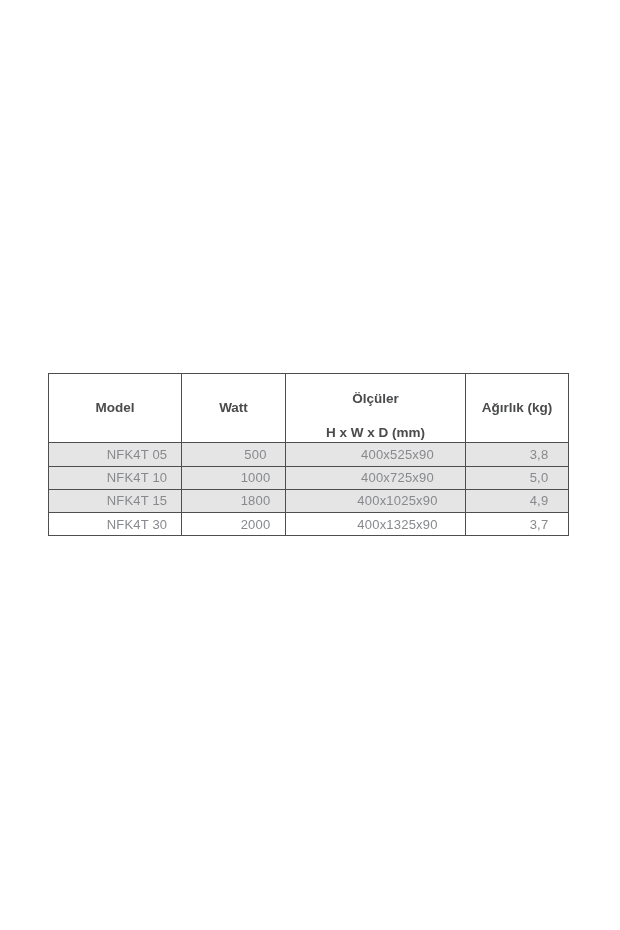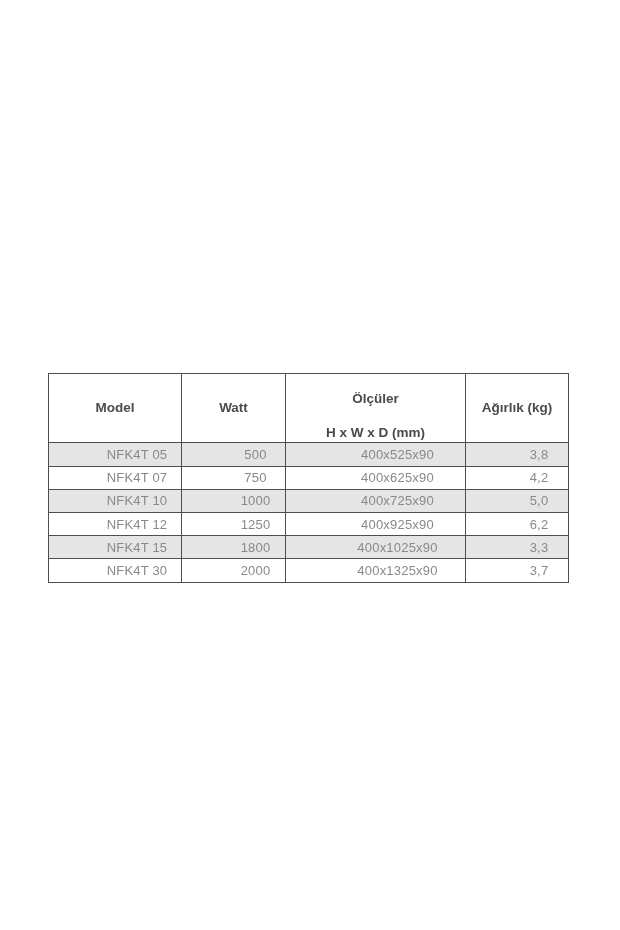--- a/index.html
+++ b/index.html
@@ -79,43 +79,31 @@
         <th>Ağırlık (kg)</th>
       </tr>
     </thead>
     <tbody>
         <tr class="shaded">
           <td>NFK4T 05</td>
           <td>500</td>
           <td>400x525x90</td>
           <td>3,8</td>
         </tr>
-        <tr>
-          <td>NFK4T 07</td>
-          <td>750</td>
-          <td>400x625x90</td>
-          <td>4,2</td>
-        </tr>
         <tr class="shaded">
           <td>NFK4T 10</td>
           <td>1000</td>
           <td>400x725x90</td>
           <td>5,0</td>
         </tr>
-        <tr>
-          <td>NFK4T 12</td>
-          <td>1250</td>
-          <td>400x925x90</td>
-          <td>6,2</td>
-        </tr>
         <tr class="shaded">
           <td>NFK4T 15</td>
           <td>1800</td>
           <td>400x1025x90</td>
-          <td>3,3</td>
+          <td>4,9</td>
         </tr>
         <tr>
           <td>NFK4T 30</td>
           <td>2000</td>
           <td>400x1325x90</td>
           <td>3,7</td>
         </tr>
       </tbody>
   </table>
 </div>

